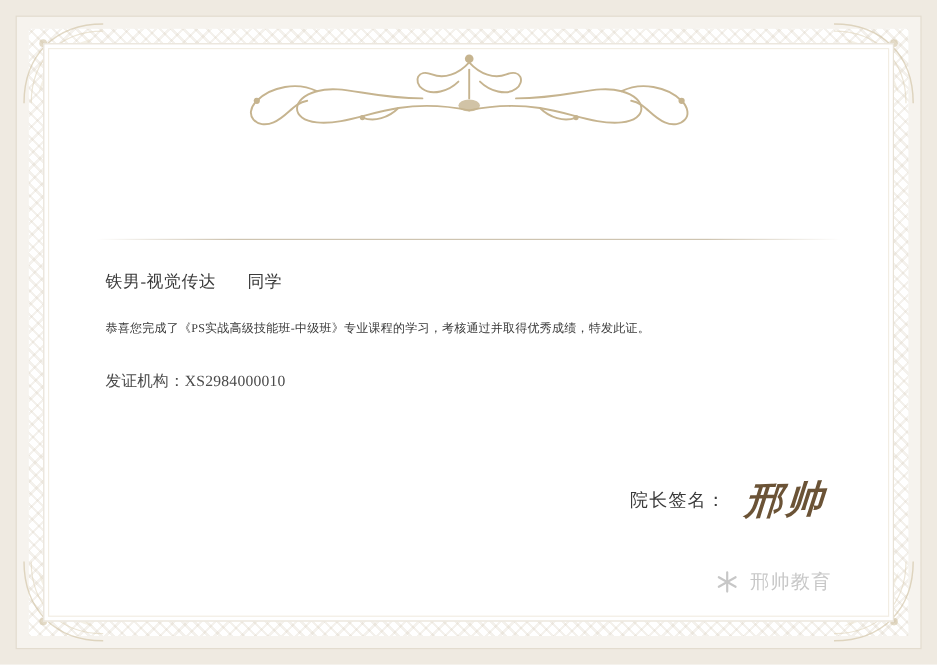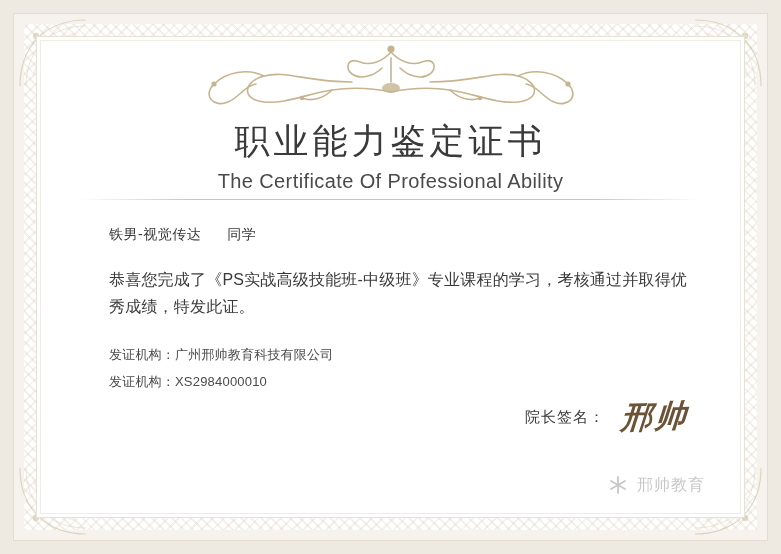--- a/index.html
+++ b/index.html
@@ -114,37 +114,37 @@
     position: absolute;
     top: 163px;
     left: 44px;
     right: 44px;
     height: 1px;
     background: linear-gradient(to right, rgba(205,192,170,0) 0%, rgba(190,176,150,0.75) 18%, rgba(190,176,150,0.75) 82%, rgba(205,192,170,0) 100%);
   }
 
   .body-block {
     position: absolute;
-    left: 73px;
+    left: 52px;
     right: 56px;
     top: 190px;
-    font-family: Liberation Sans, sans-serif;
+    font-family: Liberation Serif, serif;
     color: #3f3f3f;
   }
   .recipient {
     font-size: 14px;
     color: #3a3a3a;
     margin-bottom: 22px;
     letter-spacing: 0.5px;
   }
   .recipient .suffix {
     margin-left: 26px;
   }
   .congrats {
-    font-size: 16px;
+    font-size: 10px;
     line-height: 1.7;
     color: #3a3a3a;
     margin-bottom: 22px;
     letter-spacing: 0.2px;
   }
   .meta-line {
     font-size: 13px;
     color: #4a4a4a;
     line-height: 2.05;
     letter-spacing: 0.2px;
@@ -169,21 +169,21 @@
     font-size: 31px;
     color: #6b5336;
     font-style: italic;
     font-weight: bold;
     letter-spacing: 3px;
     transform: skewX(-6deg) rotate(-2deg);
   }
 
   .brand {
     position: absolute;
-    right: 40px;
+    right: 52px;
     bottom: 22px;
     display: flex;
     align-items: center;
     gap: 8px;
     opacity: 0.55;
   }
   .brand-mark {
     width: 22px;
     height: 22px;
   }
@@ -256,35 +256,30 @@
           <circle cx="235" cy="7" r="3.6"></circle>
           <circle cx="58" cy="42" r="2.6"></circle>
           <circle cx="412" cy="42" r="2.6"></circle>
           <circle cx="146" cy="56" r="2.2"></circle>
           <circle cx="324" cy="56" r="2.2"></circle>
           <ellipse cx="235" cy="46" rx="9" ry="5" opacity="0.8"></ellipse>
         </g>
       </svg>
     </div>
 
-    <div class="titles">
-      <div class="title-cn">职业能力鉴定证书</div>
-      <div class="title-en">The Certificate Of Professional Ability</div>
-    </div>
 
     <div class="divider"></div>
 
     <div class="body-block">
       <div class="recipient">
         <span>铁男-视觉传达</span><span class="suffix">同学</span>
       </div>
 
       <div class="congrats">恭喜您完成了《PS实战高级技能班-中级班》专业课程的学习，考核通过并取得优秀成绩，特发此证。</div>
 
-      <div class="meta-line">发证机构：广州邢帅教育科技有限公司</div>
       <div class="meta-line">发证机构：XS2984000010</div>
     </div>
 
     <div class="signature-row">
       <span class="sign-label">院长签名：</span>
       <span class="sign-mark">邢帅</span>
     </div>
 
     <div class="brand">
       <span class="brand-mark">

